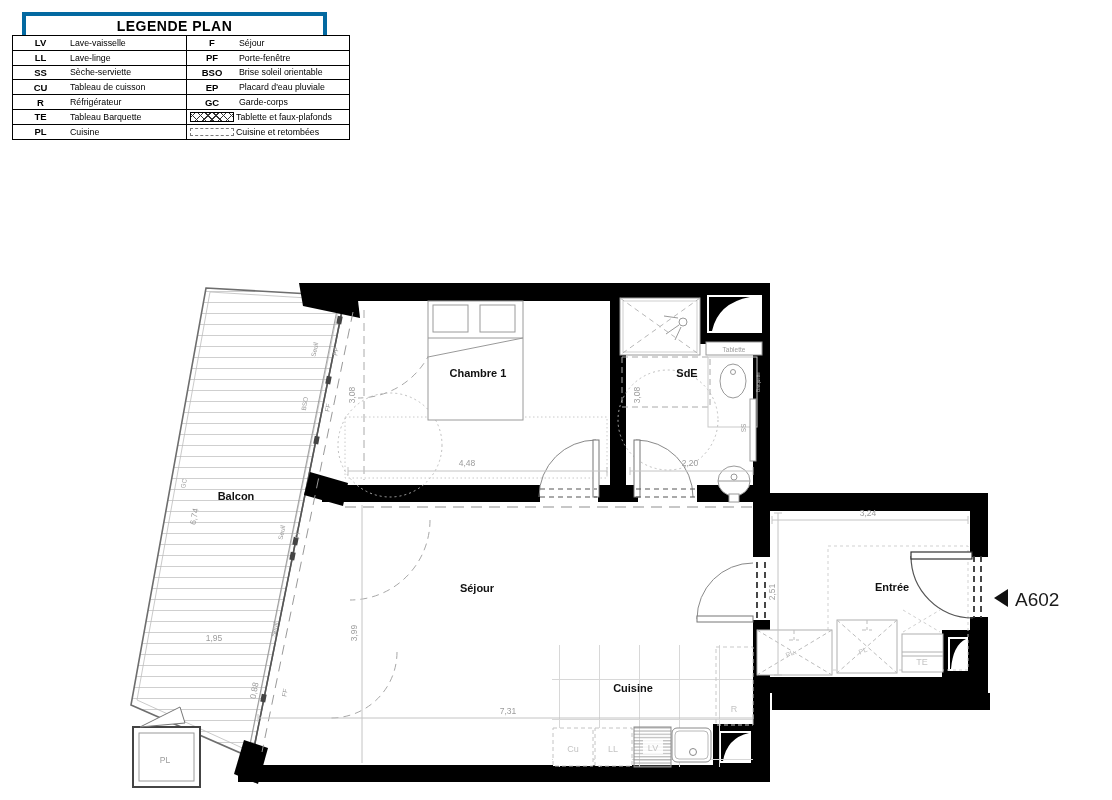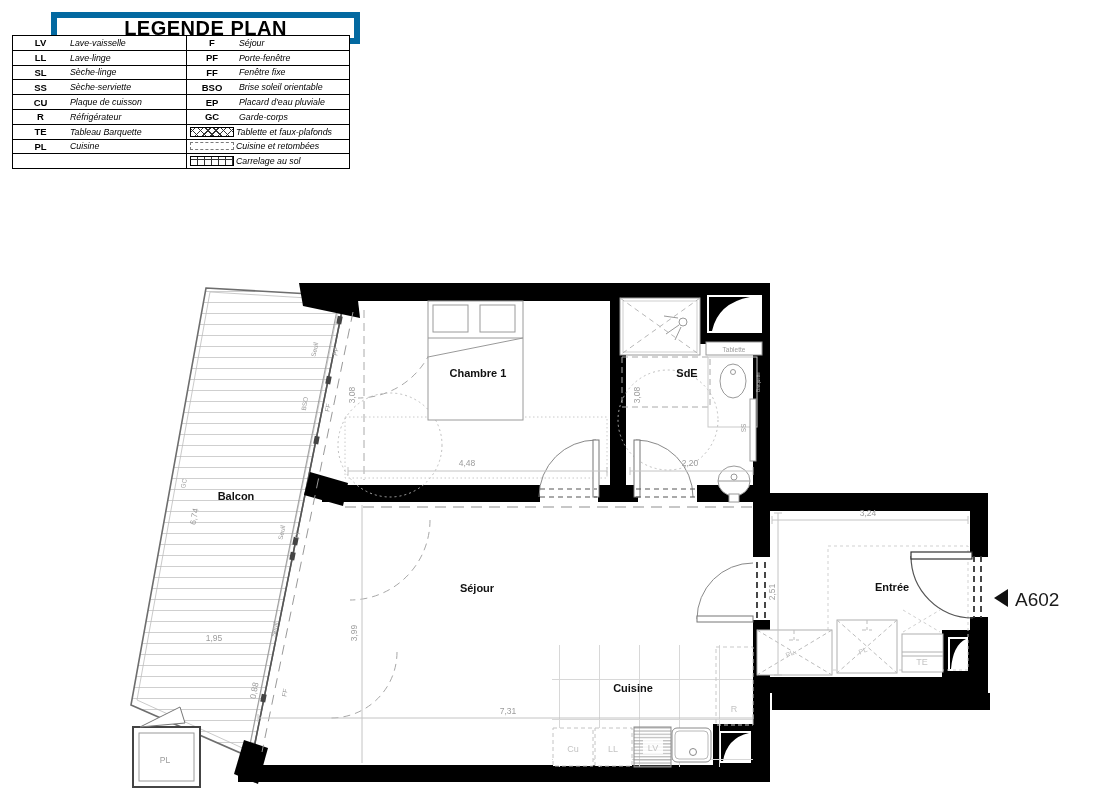--- a/index.html
+++ b/index.html
@@ -1,31 +1,31 @@
 <!DOCTYPE html>
 <html><head>
 <meta charset="utf-8">
 <style>
   html,body{margin:0;padding:0;background:#ffffff;}
   #stage{position:relative;width:1112px;height:800px;background:#fff;overflow:hidden;
          font-family:"Liberation Sans",sans-serif;}
   
   #legend{position:absolute;left:0;top:0;z-index:2;}
-  .ltitle{position:absolute;left:51px;top:12px;width:297px;height:20px;border:6px solid #0369a1;
+  .ltitle{position:absolute;left:22px;top:12px;width:297px;height:20px;border:4px solid #0369a1;
           display:flex;align-items:center;justify-content:center;
-          font-size:20px;font-weight:bold;letter-spacing:.5px;color:#000;}
+          font-size:14px;font-weight:bold;letter-spacing:.5px;color:#000;}
   .ltable{position:absolute;left:12px;top:35px;width:336px;border:1px solid #000;background:#fff;}
   .lrow{display:flex;height:13.8px;border-bottom:1px solid #000;align-items:center;font-size:8.8px;color:#000;}
   .lrow:last-child{border-bottom:none;}
   .lhalf{display:flex;align-items:center;height:100%;}
   .lhalf.left{width:173px;border-right:1px solid #000;}
   .lhalf.right{flex:1;}
   .labbr{width:55px;text-align:center;font-size:9.5px;font-weight:bold;}
   .labbr.r{width:50px;}
-  .ldsc{flex:1;padding-left:2px;font-style:italic;}
+  .ldsc{flex:1;padding-left:2px;}
   .sym{width:44px;height:10px;margin-left:3px;box-sizing:border-box;}
   .sym.hatchx{border:1.6px solid #000;
       background:repeating-linear-gradient(45deg,transparent 0 4.5px,#333 4.5px 5.5px),
                  repeating-linear-gradient(-45deg,transparent 0 4.5px,#333 4.5px 5.5px);}
   .sym.dash{border:1px dashed #7a7a7a;height:8px;}
   .sym.grid{border:1.6px solid #000;
       background:repeating-linear-gradient(0deg,transparent 0 5px,#333 5px 6px),
                  repeating-linear-gradient(90deg,transparent 0 6px,#333 6px 7px);}
   
   #plan{position:absolute;left:0;top:0;}
@@ -62,42 +62,32 @@
             <div class="labbr">LL</div>
             <div class="ldsc">Lave-linge</div>
           </div>
         <div class="lhalf right">
             <div class="labbr r">PF</div>
             <div class="ldsc">Porte-fenêtre</div>
           </div>
       </div>
       <div class="lrow">
         <div class="lhalf left">
-            <div class="labbr">SL</div>
-            <div class="ldsc">Sèche-linge</div>
-          </div>
-        <div class="lhalf right">
-            <div class="labbr r">FF</div>
-            <div class="ldsc">Fenêtre fixe</div>
-          </div>
-      </div>
-      <div class="lrow">
-        <div class="lhalf left">
             <div class="labbr">SS</div>
             <div class="ldsc">Sèche-serviette</div>
           </div>
         <div class="lhalf right">
             <div class="labbr r">BSO</div>
             <div class="ldsc">Brise soleil orientable</div>
           </div>
       </div>
       <div class="lrow">
         <div class="lhalf left">
             <div class="labbr">CU</div>
-            <div class="ldsc">Plaque de cuisson</div>
+            <div class="ldsc">Tableau de cuisson</div>
           </div>
         <div class="lhalf right">
             <div class="labbr r">EP</div>
             <div class="ldsc">Placard d'eau pluviale</div>
           </div>
       </div>
       <div class="lrow">
         <div class="lhalf left">
             <div class="labbr">R</div>
             <div class="ldsc">Réfrigérateur</div>
@@ -118,30 +108,20 @@
           </div>
       </div>
       <div class="lrow">
         <div class="lhalf left">
             <div class="labbr">PL</div>
             <div class="ldsc">Cuisine</div>
           </div>
         <div class="lhalf right">
             <div class="sym dash"></div>
             <div class="ldsc">Cuisine et retombées</div>
-          </div>
-      </div>
-      <div class="lrow">
-        <div class="lhalf left">
-            <div class="labbr"></div>
-            <div class="ldsc"></div>
-          </div>
-        <div class="lhalf right">
-            <div class="sym grid"></div>
-            <div class="ldsc">Carrelage au sol</div>
           </div>
       </div>
 
     </div>
   </div>
 
   <svg id="plan" width="1112" height="800" viewBox="0 0 1112 800">
     <defs>
       <pattern id="deck" width="8" height="11" patternUnits="userSpaceOnUse">
         <rect width="8" height="11" fill="#ffffff"></rect>

